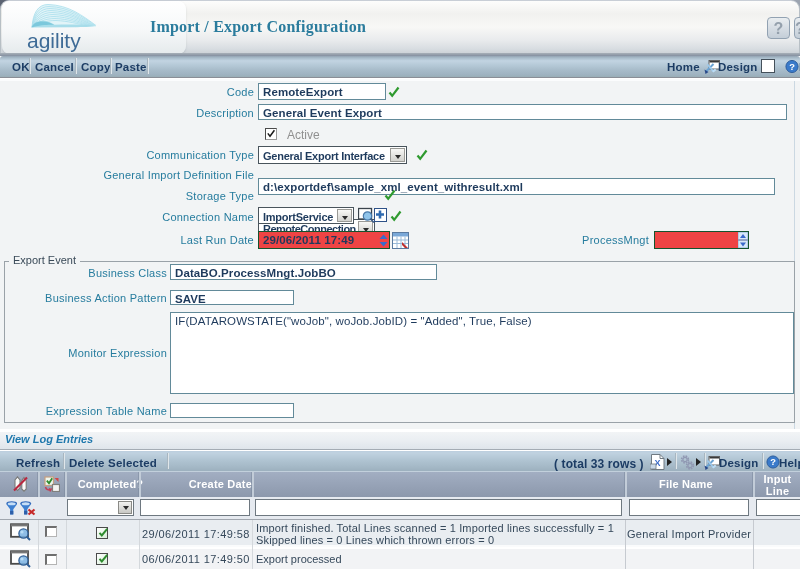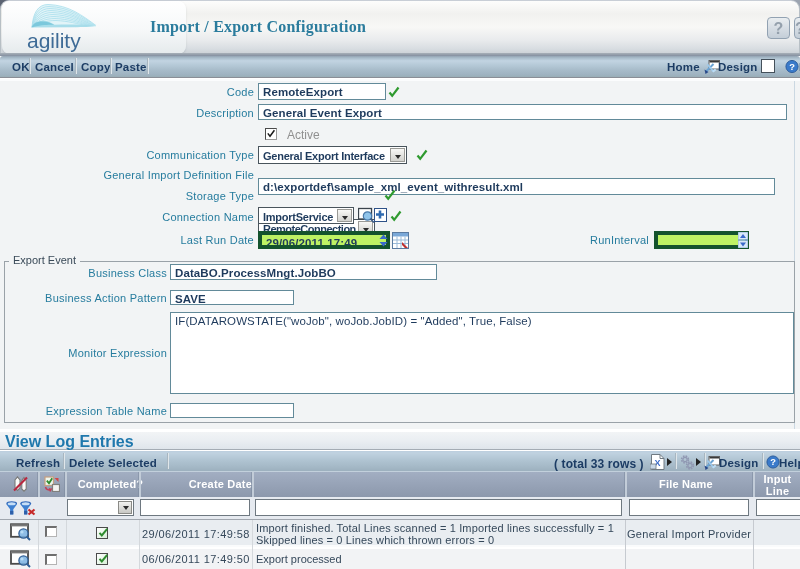--- a/index.html
+++ b/index.html
@@ -45,34 +45,34 @@
   font-size:11.5px; font-weight:bold; color:#1E3A5C; padding:2px 3px 0 4px; letter-spacing:0.1px;
   white-space:nowrap; overflow:hidden; }
 .combo { position:absolute; background:#fff; border:1px solid #49545C; }
 .combo .ctext { position:absolute; left:4px; top:2.5px; font-size:11px; font-weight:bold; color:#1E3A5C; white-space:nowrap; letter-spacing:-0.25px; }
 .combo .cbtn { position:absolute; right:1px; top:1px; bottom:1px; width:15px;
   background:linear-gradient(to bottom,#F8F8F6,#D2D2CE);
   border:1px solid #9A9A96; }
 .combo .cbtn:after { content:""; position:absolute; left:3.5px; top:6px;
   border:3.5px solid transparent; border-top:4.5px solid #2A2A2A; }
 .gcheck { position:absolute; width:14px; height:14px; }
-.graybox { border:4px solid #14532d; background:#bef264; }
+.graybox { border:1px solid #14532d; background:#ef4444; }
 
 
 #fs { position:absolute; left:4px; top:261px; width:791px; height:162px;
   border:1px solid #9AA2A8; }
 #fslegend { position:absolute; left:9px; top:254px; padding:0 4px;
   background:#F2F4F5; font-size:11px; color:#3A4A58; }
 
 
 #vle { position:absolute; left:0; top:432px; width:800px; height:18px;
   background:linear-gradient(to bottom,#F2F4F6 0%,#EAEEF2 50%,#DFE5EB 100%);
   border-bottom:1px solid #A4ACB4; }
-#vle span { position:absolute; left:5px; top:1px; font-size:16px; font-weight:bold;
-  color:#1F78AD; }
+#vle span { position:absolute; left:5px; top:1px; font-size:11px; font-weight:bold;
+  color:#1F78AD;font-style:italic; }
 
 
 #ltb { position:absolute; left:0; top:451px; width:800px; height:21px; box-sizing:content-box; height:20px;
   background:linear-gradient(to bottom,#BCCEDE 0%,#C0D2E0 10%,#B0C4D2 45%,#A4B8C6 80%,#9CB0BE 100%);
   border-bottom:1px solid #C2D0DC; }
 
 
 #thead { position:absolute; left:0; top:472px; width:800px; height:25px;
   background:linear-gradient(to bottom,#A2AEC2 0%,#97A3B7 50%,#8C98AC 100%); }
 .hsep { position:absolute; top:0; width:1.5px; height:25px;
@@ -215,21 +215,21 @@
     <path d="M5.5,0.5 L9.5,5 L1.5,5 Z" fill="#3A6ACA"></path>
     <path d="M5.5,12.5 L9.5,8 L1.5,8 Z" fill="#3A6ACA"></path>
   </svg>
   <svg class="abs" style="left:392px;top:232px" width="17" height="17" viewBox="0 0 17 17">
     <rect x="0.5" y="0.5" width="16" height="16" fill="#fff" stroke="#5A7AA0"></rect>
     <rect x="1" y="1" width="15" height="3.5" fill="#7AA8D8"></rect>
     <path d="M1,8 H16 M1,11.5 H16 M5,4.5 V16 M9,4.5 V16 M13,4.5 V16" stroke="#9ABAD8" stroke-width="1"></path>
     <path d="M10,10 L16,16 L13,16 L10,13 Z" fill="#C03030"></path>
   </svg>
 
-  <div class="lbl" style="left:499px;top:234px;width:150px;">RunInterval</div>
+  <div class="lbl" style="left:499px;top:234px;width:150px;">ProcessMngt</div>
   <div class="inp graybox" style="left:654px;top:231px;width:95px;height:18px;"></div>
   <div class="abs" style="left:738px;top:232px;width:10px;height:16px;">
     <svg width="10" height="16" viewBox="0 0 10 16">
       <rect x="0" y="0" width="10" height="7.5" fill="#D8E8F8" stroke="#7FA8D0" stroke-width="0.8"></rect>
       <rect x="0" y="8.5" width="10" height="7.5" fill="#D8E8F8" stroke="#7FA8D0" stroke-width="0.8"></rect>
       <path d="M5,2 L8,6 L2,6 Z" fill="#3A6ACA"></path>
       <path d="M5,14.5 L8,10.5 L2,10.5 Z" fill="#3A6ACA"></path>
     </svg>
   </div>
 

